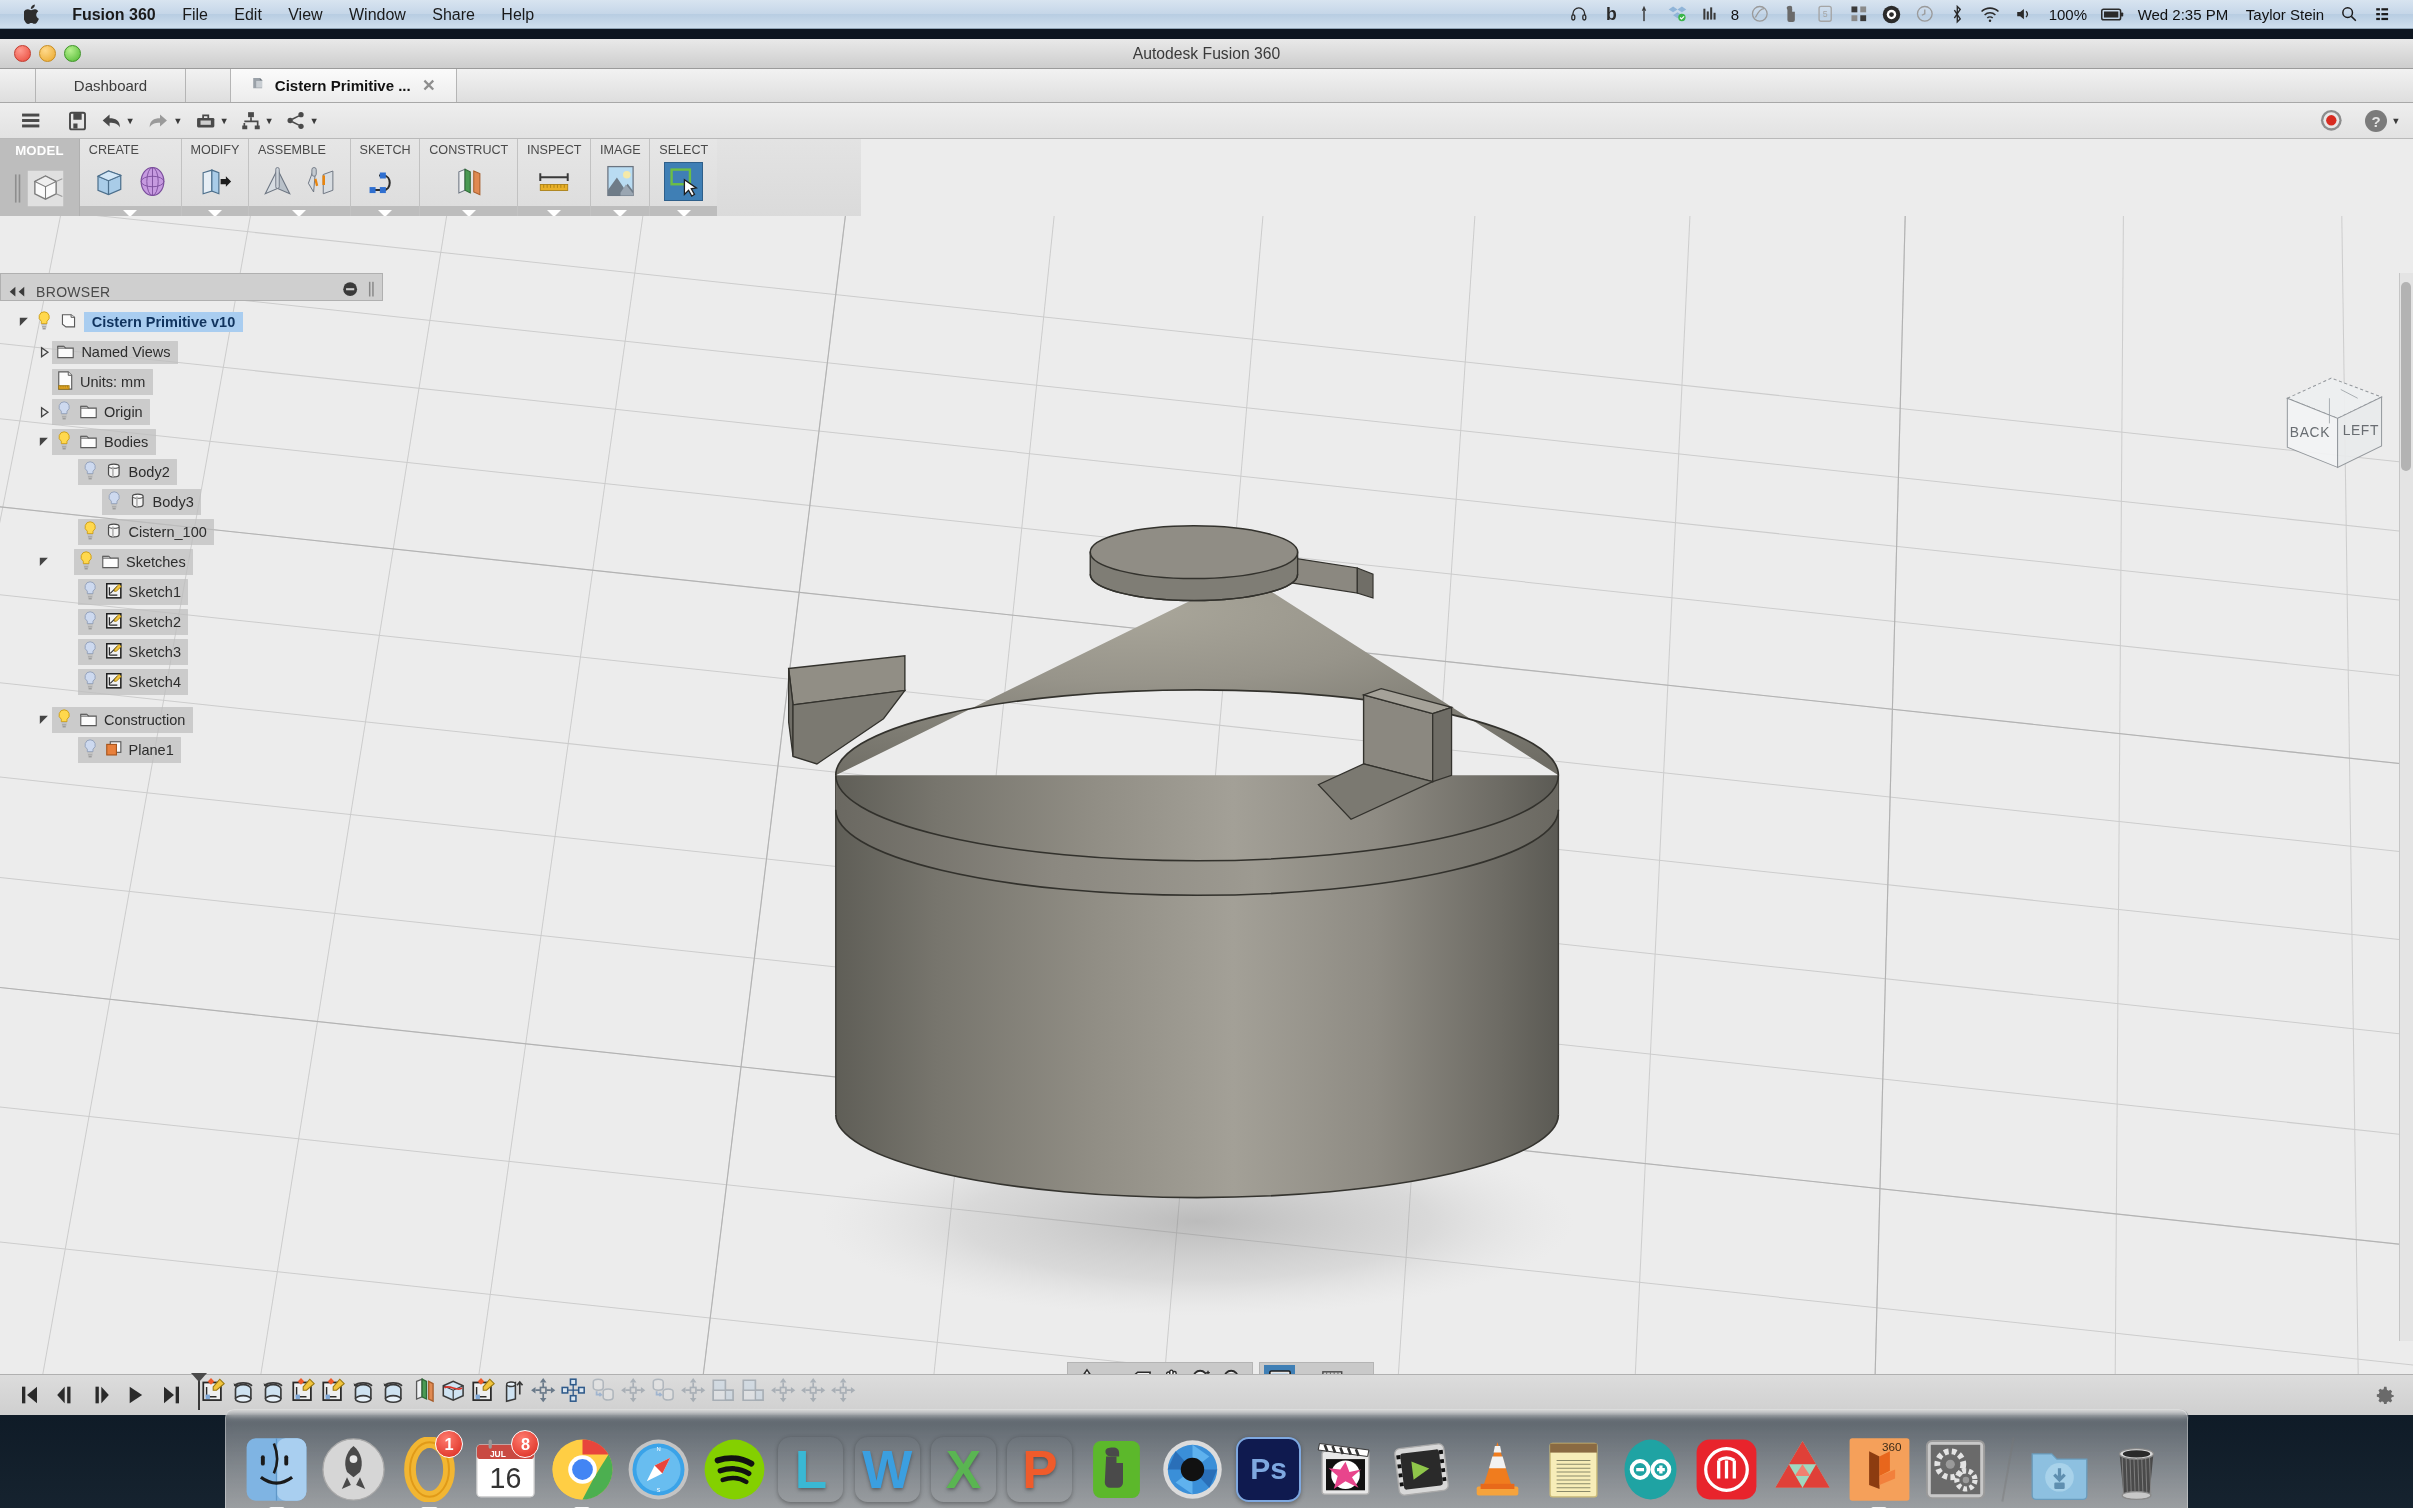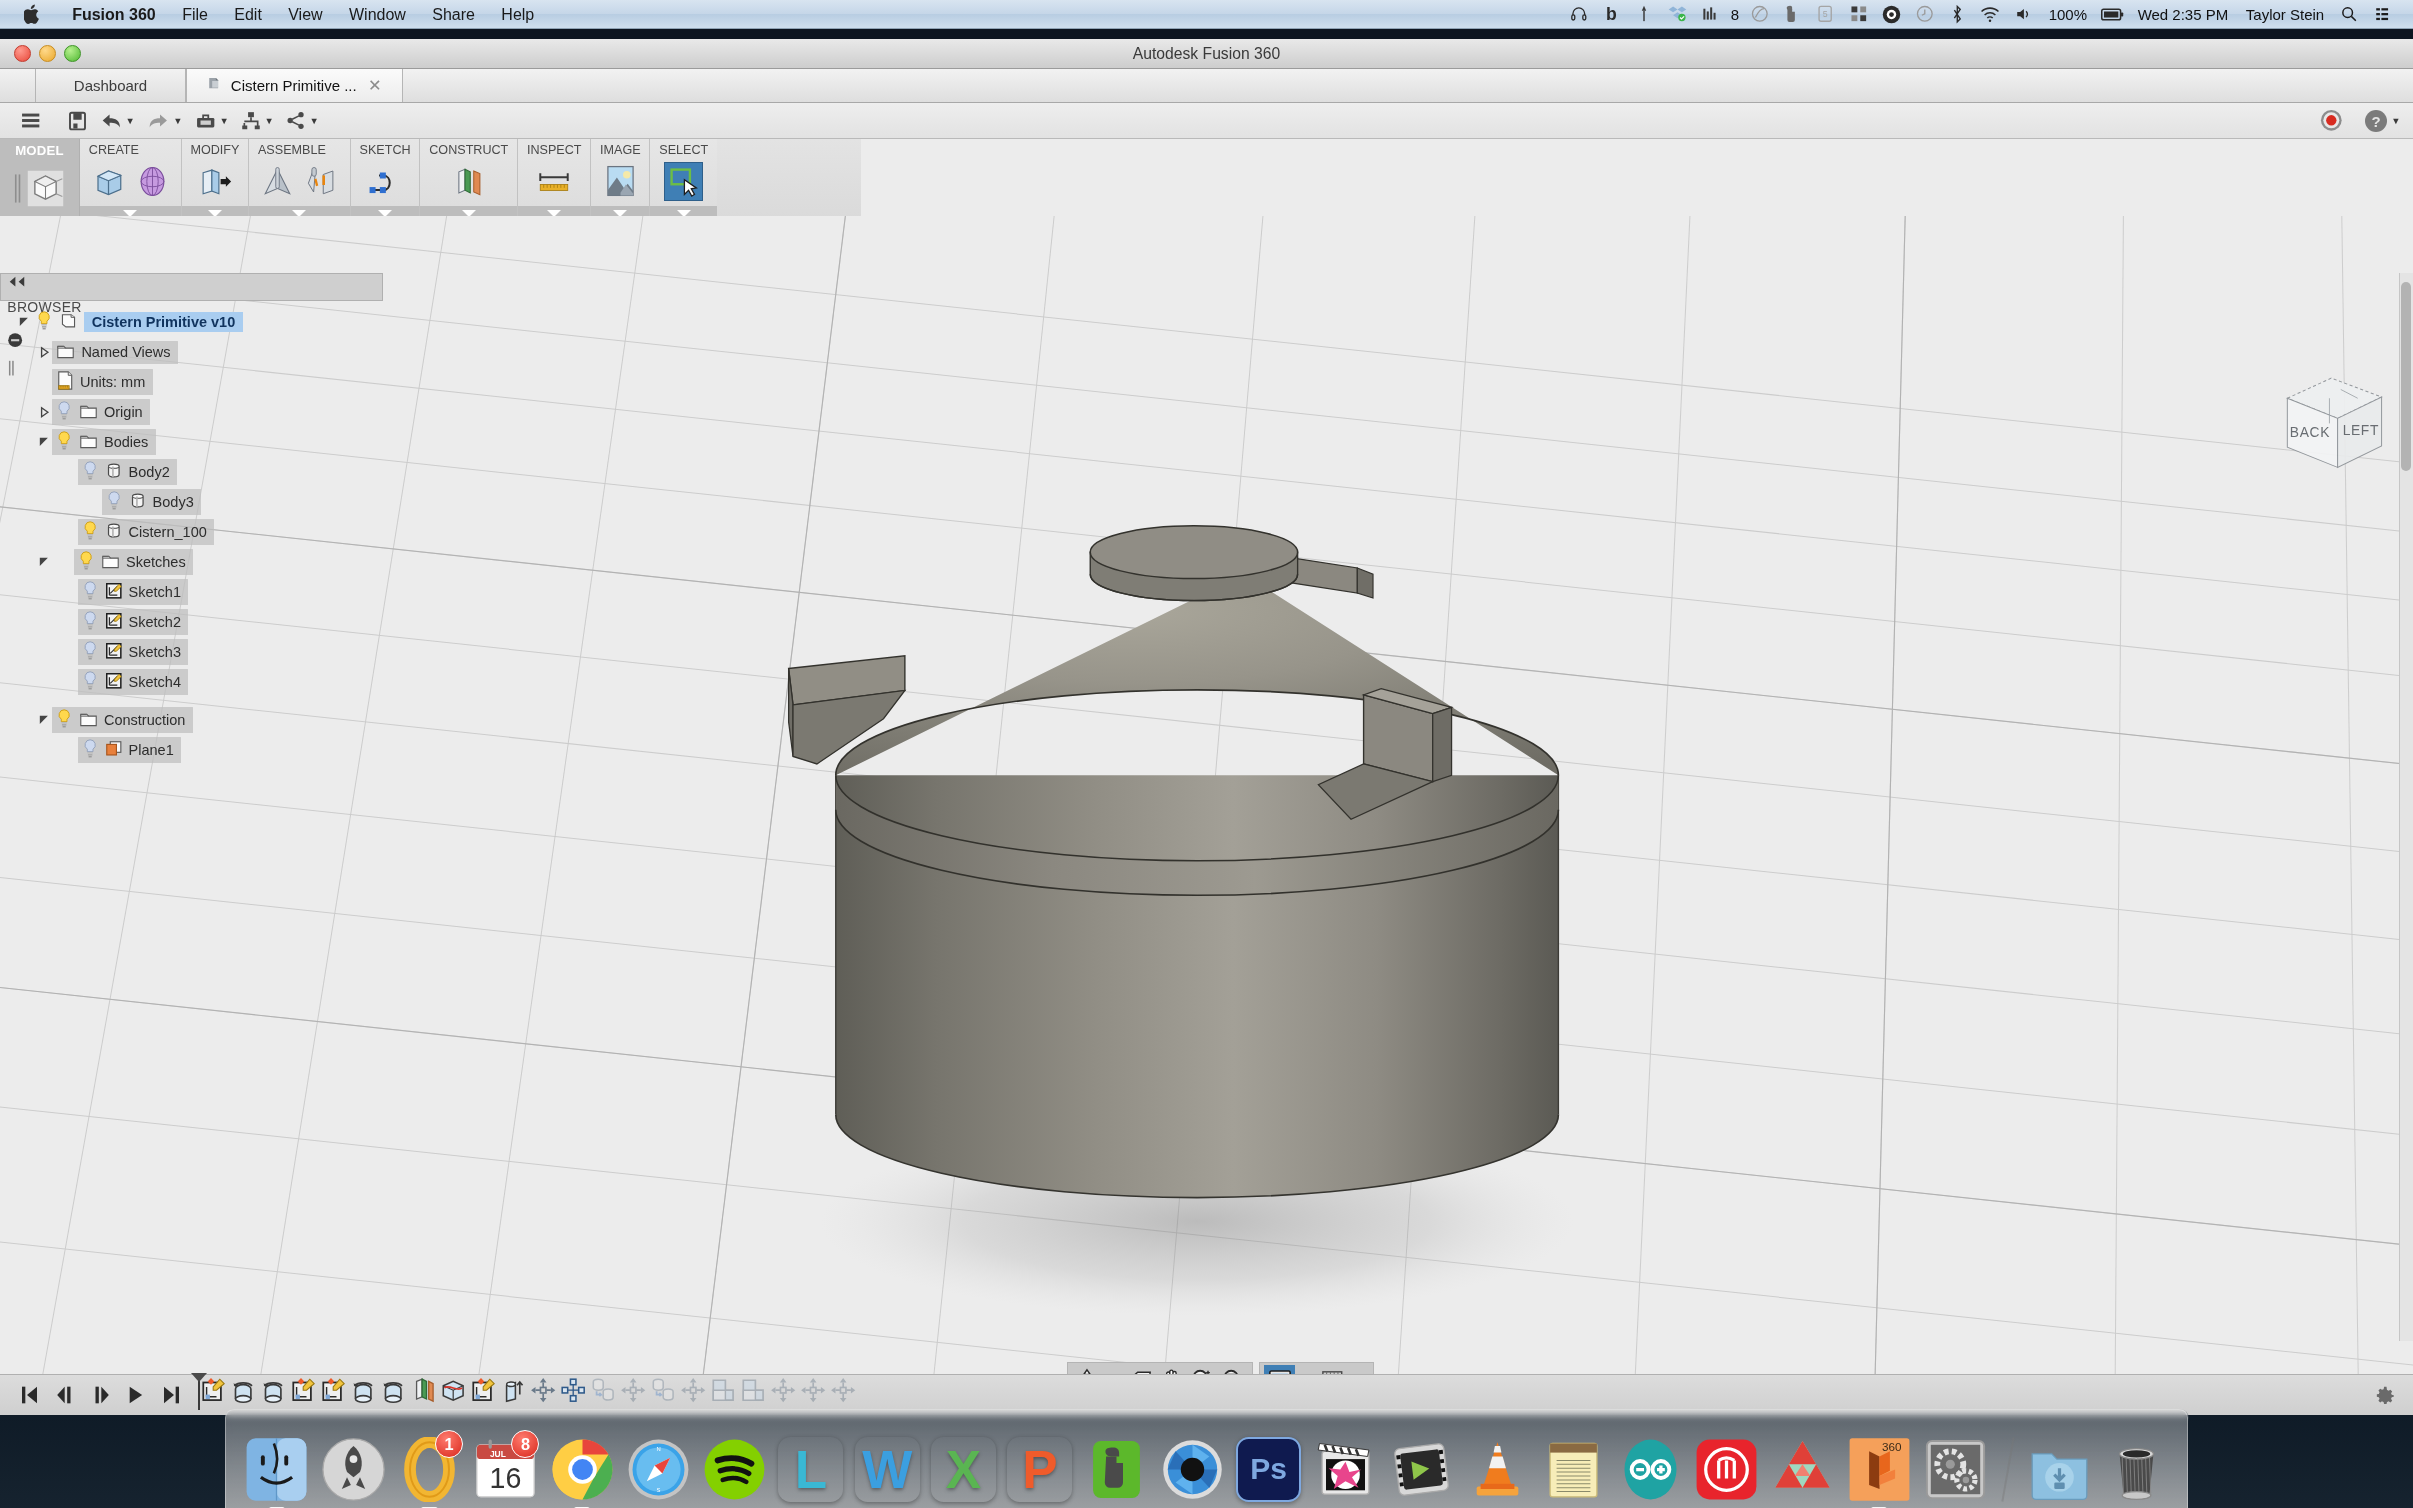--- a/index.html
+++ b/index.html
@@ -55,21 +55,21 @@
     display:flex; align-items:flex-end; padding-left:35px;
   }
   .tab{
     height:34px; display:flex; align-items:center; gap:7.5px;
     padding:0 20px; font-size:15px; color:#3c3c3c;
     border-left:0.6px solid #b5b5b5; border-right:0.6px solid #b5b5b5;
     background:transparent; min-width:151px; justify-content:center;
   }
   .tab.active{
     background:linear-gradient(to bottom,#fbfbfb,#ececec);
-    color:#111; font-weight:normal;
+    color:#111; font-weight:bold;margin-left:44px;
   }
   .tab .tabclose{ font-size:16.3px; color:#8d8d8d; margin-left:3.8px; }
 
   
   #qat{
     height:36px; width:100%;
     background:linear-gradient(to bottom,#eeeeee,#e2e2e2);
     border-bottom:0.6px solid #b9b9b9;
     display:flex; align-items:center; padding-left:14px; gap:0;
   }
@@ -110,21 +110,21 @@
   }
   #gridsvg{ position:absolute; left:0; top:0; }
 
   
   #browser{
     position:absolute; left:0; top:234px; width:383px; z-index:30;
     font-size:14px; color:#2b2b2b;
   }
   #bhead{
     height:28px; background:#cfcfcf; border:0.6px solid #b0b0b0;
-    display:flex; align-items:flex-start; padding:0 6.3px; gap:8.8px;flex-direction:column;
+    display:flex; align-items:flex-end; padding:0 6.3px; gap:8.8px;
   }
   #bhead .btitle{ font-size:14px; color:#4a4a4a; letter-spacing:0.3px; }
   #bhead .bspacer{ flex:1; }
   .tree{ padding-top:6.3px; }
   .trow{ display:flex; align-items:center; height:30px; }
   .tarrow{ width:16.3px; display:flex; align-items:center; justify-content:center; }
   .tchip{ display:inline-flex; align-items:center; gap:6.3px; background:rgba(190,190,190,.72); padding:1.9px 7.5px 1.9px 3.8px; border-radius:0.6px; }
   .tlabel{ font-size:14.5px; color:#2d2d2d; white-space:nowrap; }
   .tlabel.sel{ background:#a9cdf0; color:#10335e; font-weight:bold; padding:1.9px 7.5px; }
 

